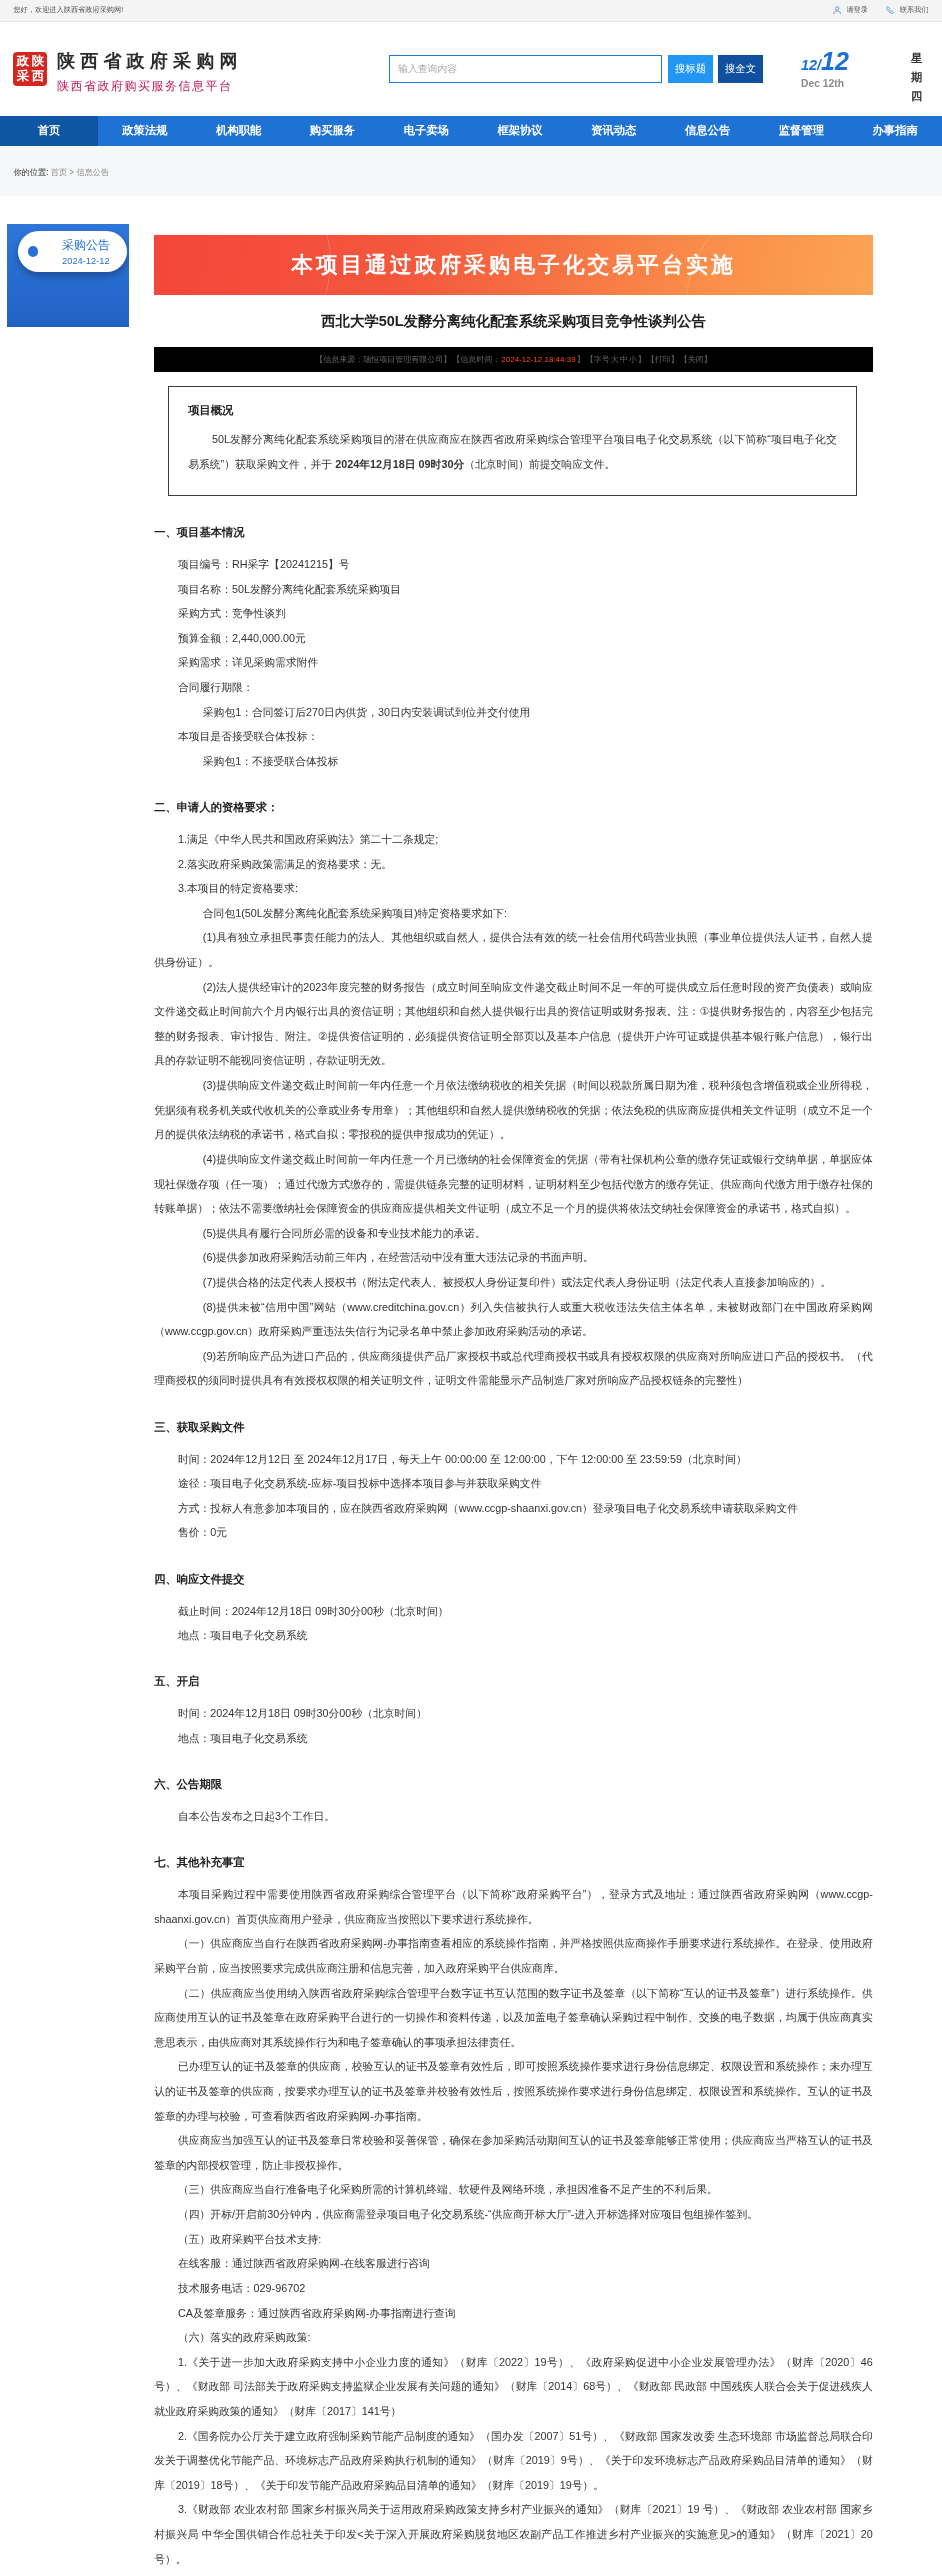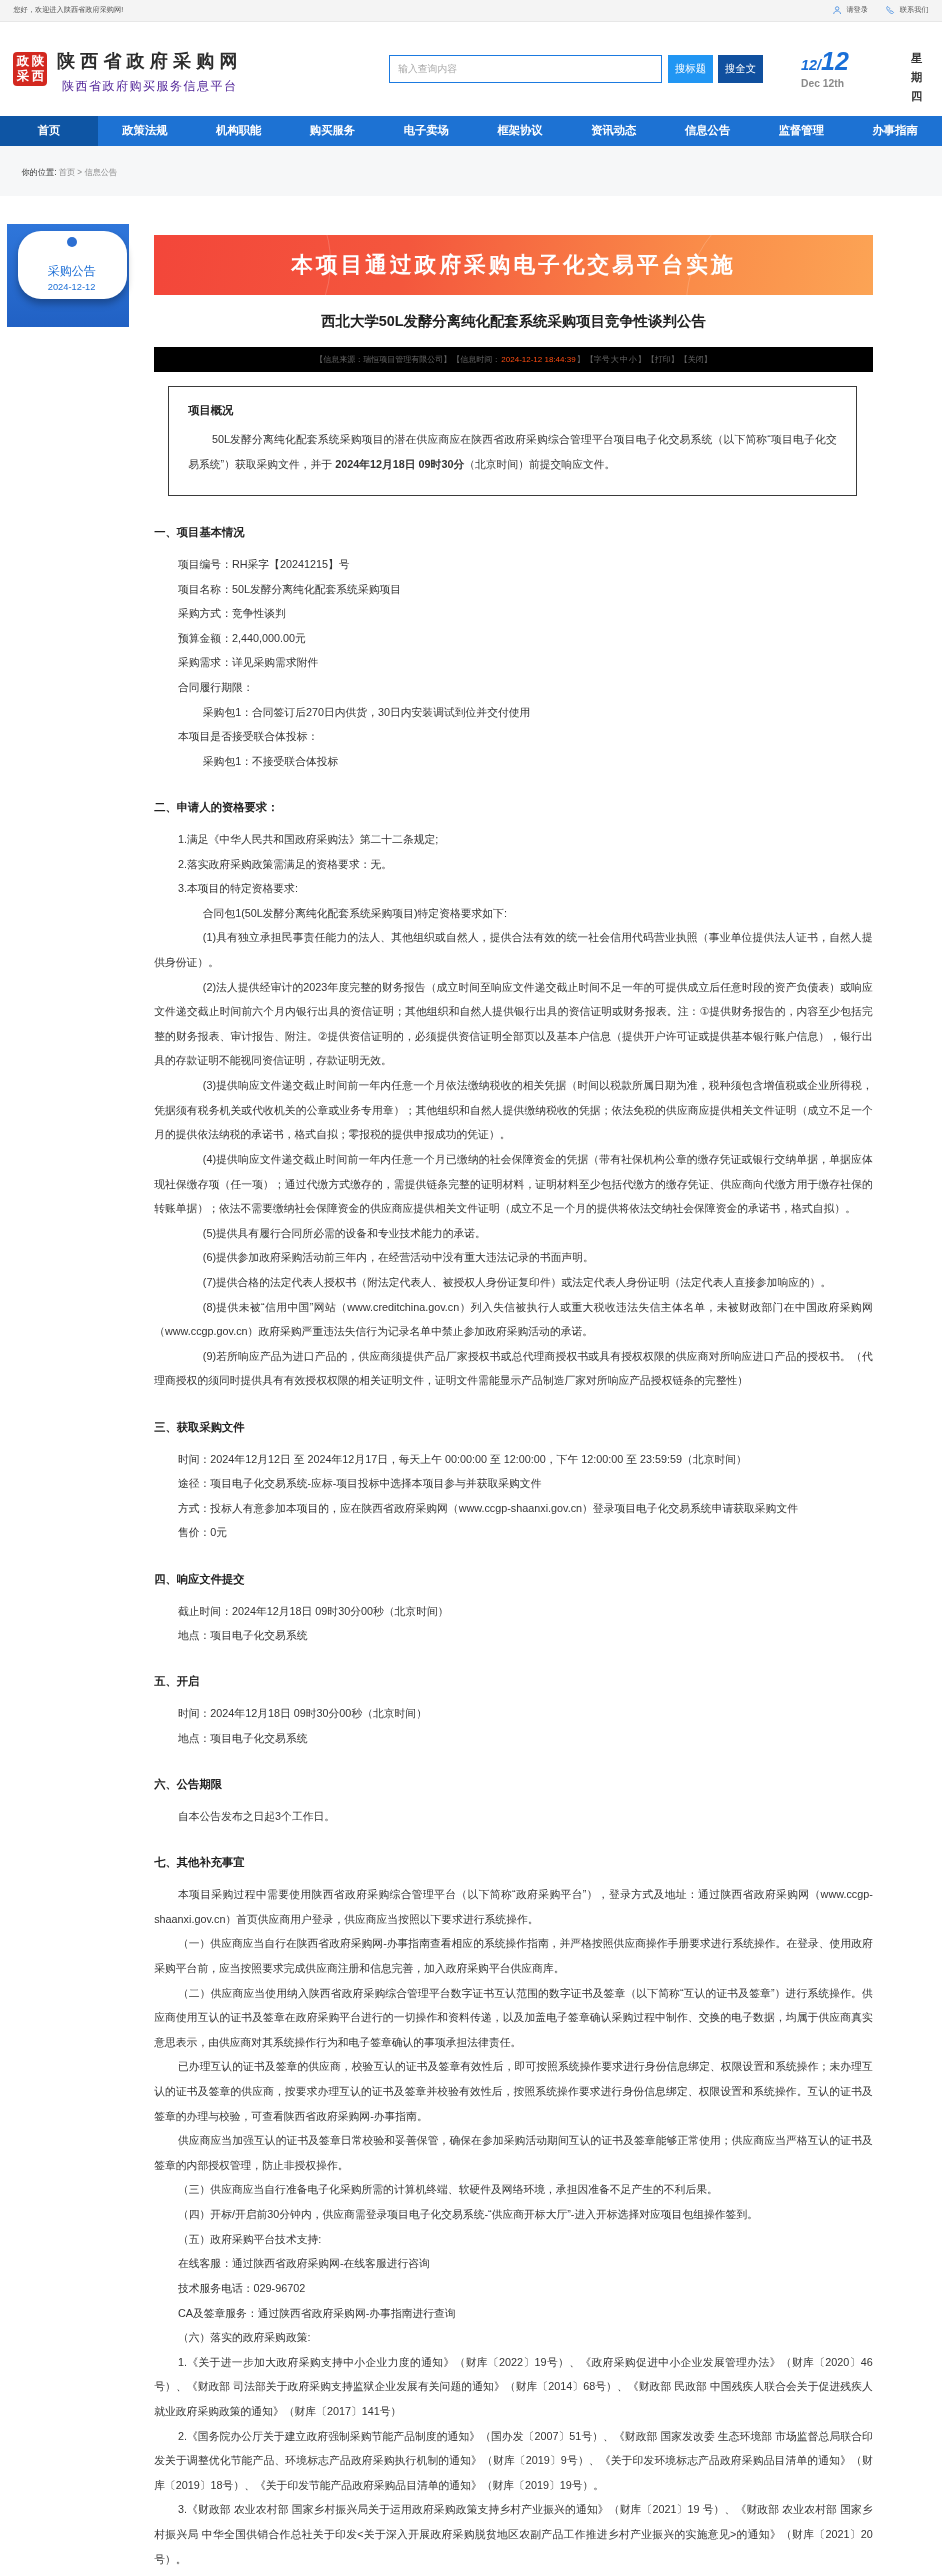--- a/index.html
+++ b/index.html
@@ -14,21 +14,21 @@
   .top-link { display:flex; align-items:center; gap:4.1px; font-size:7.2px; color:#555; cursor:pointer; }
   .top-link svg { display:block; }
 
   
   .header { height:94px; background:#fff; position:relative; }
   .logo { position:absolute; left:13.4px; top:30px; width:34px; height:34px; background:#d3281f;
           border-radius:4.1px; display:grid; grid-template-columns:1fr 1fr; place-items:center;
           color:#fff; font-size:12.4px; font-weight:bold; line-height:1; padding:2.1px; cursor:pointer; }
   .brand { position:absolute; left:57px; top:27px; }
   .brand .t1 { font-size:18px; font-weight:bold; color:#2c2c2c; letter-spacing:5.2px; }
-  .brand .t2 { font-size:12px; color:#4c1d95; letter-spacing:1.5px; margin-top:5.2px;text-align:center; }
+  .brand .t2 { font-size:12px; color:#be185d; letter-spacing:1.5px; margin-top:5.2px; }
   .search-box { position:absolute; left:389px; top:33px; width:273px; height:28px;
                 border:1px solid #1b7ae0; background:#eab308; }
   .search-box input { width:100%; height:100%; border:none; outline:none; font-size:9.8px;
                       padding:0 8.2px; font-family:inherit; color:#333; }
   .search-box input::placeholder { color:#a9a9a9; }
   .btn-search { position:absolute; top:33px; height:28px; width:45px; border:none; color:#fff;
                 font-size:10.3px; font-family:inherit; cursor:pointer; }
   .btn-title { left:668px; background:#2196f3; }
   .btn-full  { left:718px; background:#10509f;text-align:center; }
   .datebox { position:absolute; left:801px; top:25px; color:#1a6fd8; }
@@ -40,31 +40,31 @@
              font-size:11.3px; font-weight:bold; color:#333; }
 
   
   .nav { height:30px; background:#1d72d3; display:flex; }
   .nav-item { flex:1; display:flex; align-items:center; justify-content:center; color:#fff;
               font-size:11.3px; font-weight:600; cursor:pointer; }
   .nav-item.active { flex:0 0 98px; background:#0e55a4; }
 
   
   .crumbbar { background:#f6f7f8; padding:21.6px 0 17.5px 13.4px; font-size:8.2px; }
-  .crumbbar .lbl { color:#333;margin-left:8px; }
+  .crumbbar .lbl { color:#333; }
   .crumbbar .lk { color:#8a8a8a; cursor:pointer; }
 
   
   .panel { position:relative; margin:0 7.2px; background:#fff; padding:39px 62px 46px 147px; }
 
   .side-box { position:absolute; left:0; top:28px; width:122px; height:103px;
               background:linear-gradient(180deg,#2f76da,#2161c4); }
   .side-tab { margin:7.2px 2.1px 0 11.3px; background:#fff; border-radius:23px;
-              box-shadow:0 4.1px 7.2px rgba(0,0,0,.28); display:flex; align-items:center; gap:16px;
-              padding:6.2px 11.3px 6.2px 9.3px; cursor:pointer;flex-direction:column; }
+              box-shadow:0 4.1px 7.2px rgba(0,0,0,.28); display:flex; align-items:center; gap:24px;
+              padding:6.2px 11.3px 6.2px 9.3px; cursor:pointer; }
   .side-dot { width:10.3px; height:10.3px; border-radius:50%; background:#2c6fd2; flex:0 0 auto; }
   .side-tt { font-size:12px; color:#1d6fd6; }
   .side-dt { font-size:9.3px; color:#1d6fd6; margin-top:2.1px; }
 
   .banner { height:60px; background:linear-gradient(100deg,#f3463a 0%,#f4573d 35%,#fa8c49 75%,#fca455 100%);
             display:flex; align-items:center; justify-content:center; position:relative; overflow:hidden; }
   .banner::before, .banner::after { content:""; position:absolute; border:1px solid rgba(255,255,255,.18);
             border-radius:50%; width:216px; height:216px; }
   .banner::before { left:-41px; top:-82px; }
   .banner::after { right:-31px; bottom:-118px; }

